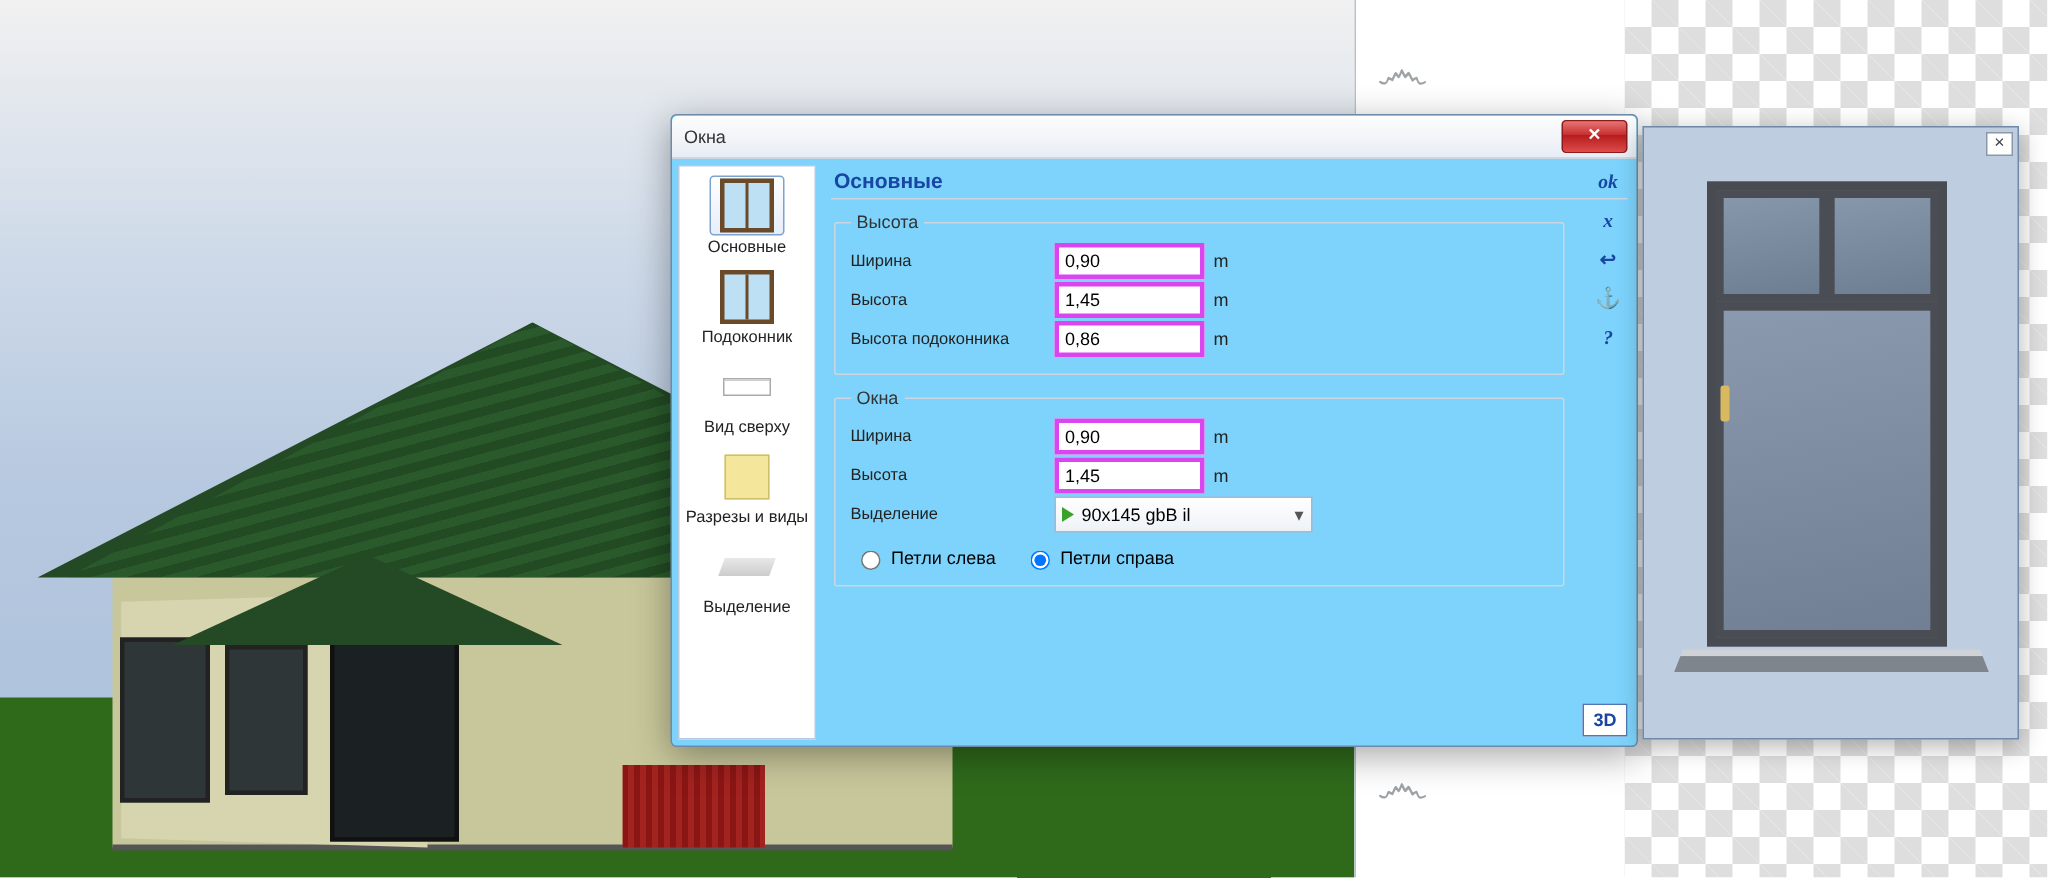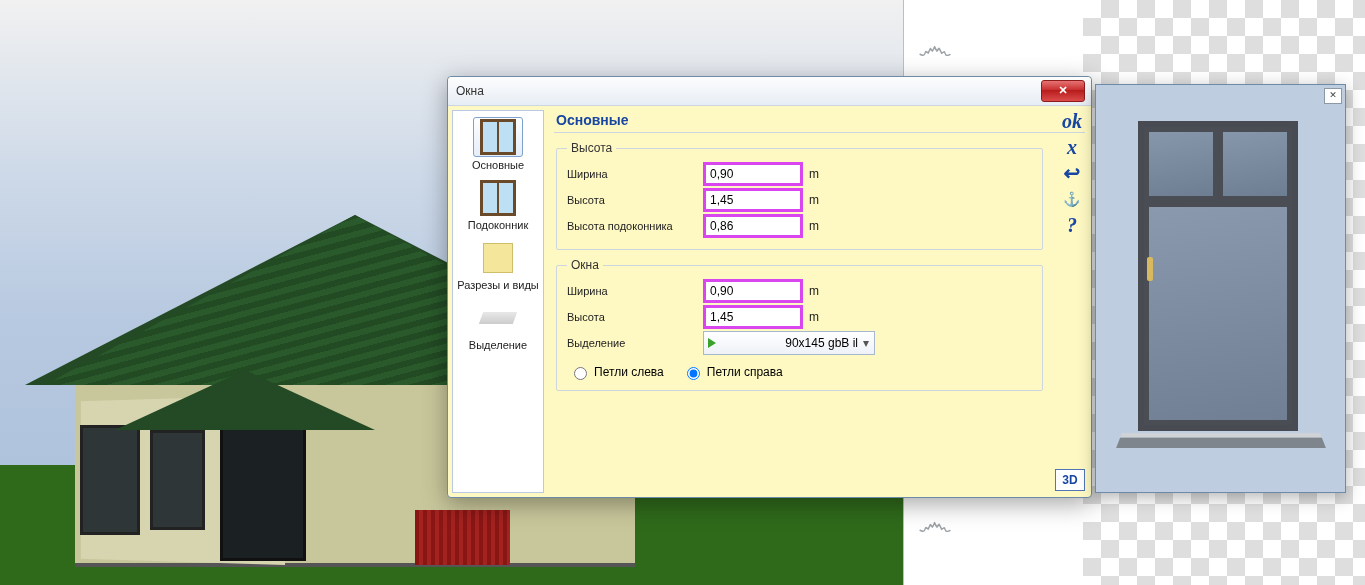--- a/index.html
+++ b/index.html
@@ -63,21 +63,21 @@
 
   
   .squiggle { position:absolute; width:40px; height:48px; left:918px;
     color:#9da3a7; font-size:36px; user-select:none;}
   .squiggle.s1 { top:26px; } .squiggle.s2 { top:502px; }
   .plan-line { position:absolute; left:903px; width:180px; border-top:1px dashed #c1c8cc; }
 
   
   .dialog {
     position:absolute; left:447px; top:76px; width:643px; height:420px;
-    background:#fef9c3;
+    background:#7dd3fc;
     border:1px solid #6d8aa8;
     box-shadow:0 6px 24px rgba(0,0,0,0.35);
     border-radius:4px;
     display:flex; flex-direction:column;
   }
   .dlg-titlebar {
     height:28px;
     background: linear-gradient(#fdfdfd,#e7edf5);
     border-bottom:1px solid #cdd6e0;
     display:flex; align-items:center;
@@ -120,21 +120,21 @@
   .ic-top { width:30px; height:10px; background:#fff; border:1px solid #aaa; box-shadow:0 1px 0 #ccc inset;}
   .ic-sect { width:28px; height:28px; background:#f4e79b; border:1px solid #cdbf6a;}
   .ic-sill { width:34px; height:12px; background:linear-gradient(#e8e8e8,#ccc); transform:skewX(-20deg);}
   .content { flex:1; position:relative; padding:0 6px 6px 6px; }
   .content-header {
     color:#1846a3; font-weight:bold; font-size:14px; padding:6px 2px 4px;
     border-bottom:1px solid #cdd6e0;
   }
   .right-btns { position:absolute; right:6px; top:4px; display:flex; flex-direction:column; gap:4px; align-items:center;}
   .rb { width:26px; height:22px; color:#1846a3; font-weight:bold; font-style:italic;
-    display:flex; align-items:center; justify-content:center; font-size:20px; cursor:pointer;
+    display:flex; align-items:center; justify-content:center; font-size:13px; cursor:pointer;
     font-family: Georgia, 'Times New Roman', serif; user-select:none;}
   .badge-3d { position:absolute; right:6px; bottom:6px; width:28px; height:20px;
     border:1px solid #5176b3; color:#1846a3; font-weight:bold; font-size:12px;
     display:flex; align-items:center; justify-content:center; background:#fff; cursor:pointer;}
   fieldset {
     border:1px solid #cdd6e0; border-radius:2px;
     margin:8px 42px 6px 2px; padding:6px 10px 10px;
   }
   legend { font-size:12px; color:#333; padding:0 4px;}
   .row { display:flex; align-items:center; height:26px; gap:6px; }
@@ -146,21 +146,21 @@
   .row .unit { font-size:12px; color:#222; }
   .combo {
     display:inline-flex; align-items:center;
     width:170px; height:22px; border:1px solid #a7b8ce;
     background:linear-gradient(#fff,#eef2f7);
     position:relative; cursor:pointer;
   }
   .combo .arrow { margin:0 5px 0 4px; width:0;height:0;
     border-top:5px solid transparent;border-bottom:5px solid transparent;
     border-left:8px solid #39a22a;}
-  .combo .ctext { font-size:12px; flex:1;text-align:right; }
+  .combo .ctext { font-size:12px; flex:1; }
   .combo .dd { width:16px; text-align:center; color:#555; }
   .radio-row { display:flex; gap:18px; margin:8px 0 0 2px; }
   .radio-row label { font-size:12px; display:flex; align-items:center; gap:4px; cursor:pointer;}
 
   
   .preview-panel {
     position:absolute; left:1095px; top:84px; width:249px; height:407px;
     border:1px solid #6d8aa8; background:#becde0;
     box-shadow:0 4px 16px rgba(0,0,0,0.3);
   }
@@ -223,20 +223,26 @@
         <span>Основные</span>
       </div>
       <div class="nav-item">
         <div class="nav-icon-box">
             <div class="nav-icon ic-window"></div>
           </div>
         <span>Подоконник</span>
       </div>
       <div class="nav-item">
         <div class="nav-icon-box">
+            <div class="nav-icon ic-top"></div>
+          </div>
+        <span>Вид сверху</span>
+      </div>
+      <div class="nav-item">
+        <div class="nav-icon-box">
             <div class="nav-icon ic-sect"></div>
           </div>
         <span>Разрезы и виды</span>
       </div>
       <div class="nav-item">
         <div class="nav-icon-box">
             <div class="nav-icon ic-sill"></div>
           </div>
         <span>Выделение</span>
       </div>

